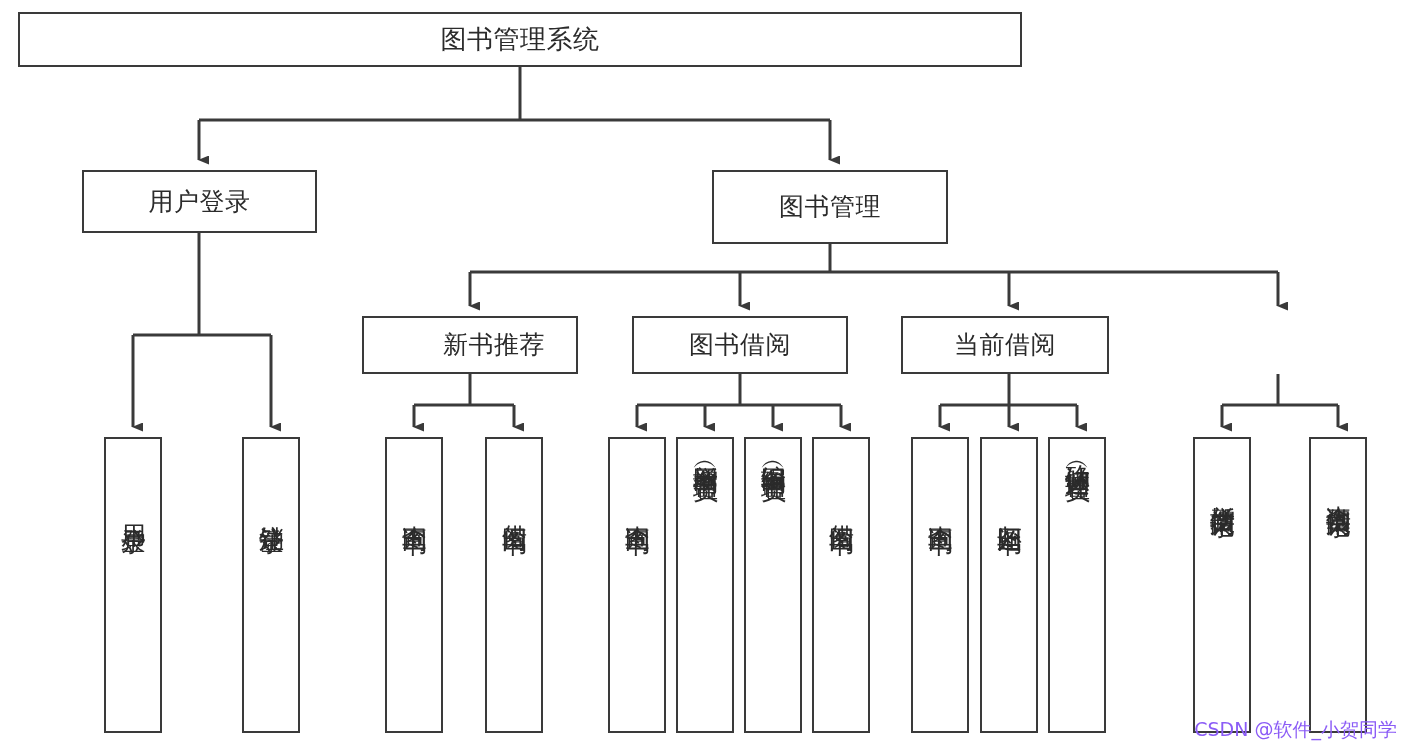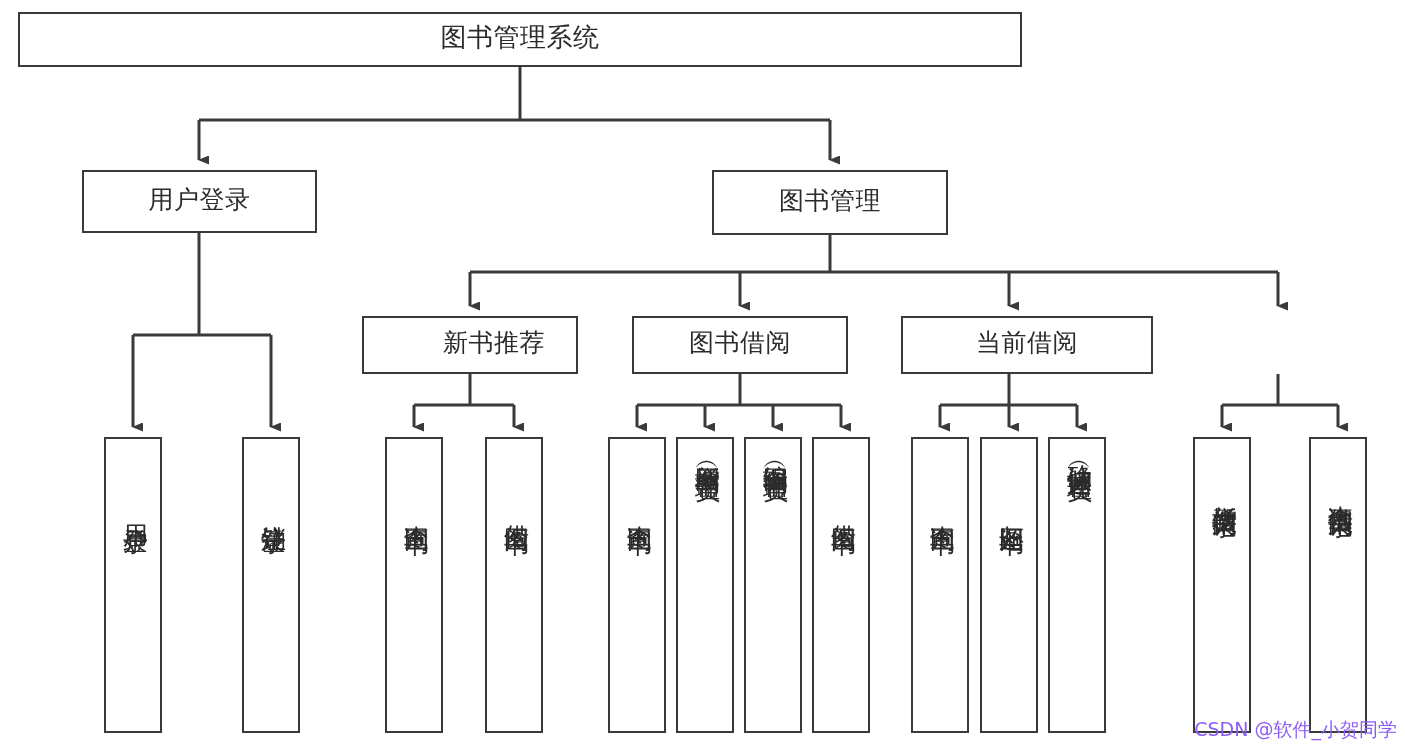--- a/index.html
+++ b/index.html
@@ -30,21 +30,20 @@
   .node {
     position: absolute;
     box-sizing: border-box;
     background: #ffffff;
     border: 2px solid #3a3a3a;
     display: flex;
     align-items: center;
     justify-content: center;
     color: #2b2b2b;
     z-index: 2;
-    font-family: Liberation Mono, monospace;
   }
   .node-label {
     display: block;
     line-height: 1.18;
     letter-spacing: 0.5px;
     white-space: nowrap;
     color: #2b2b2b;
   }
   .node.horizontal .node-label {
     font-size: 25px;
@@ -143,33 +142,33 @@
   </svg>
 
   <div class="node horizontal root" style="left:18px; top:12px; width:1004px; height:55px;">
     <span class="node-label">图书管理系统</span>
   </div>
 
   <div class="node horizontal" style="left:82px; top:170px; width:235px; height:63px;">
     <span class="node-label">用户登录</span>
   </div>
 
-  <div class="node horizontal" style="left:712px; top:170px; width:236px; height:65px;">
+  <div class="node horizontal" style="left:712px; top:170px; width:236px; height:74px;">
     <span class="node-label">图书管理</span>
   </div>
 
   <div class="node horizontal" style="left:362px; top:316px; width:216px; height:58px;padding-left:48px;">
     <span class="node-label">新书推荐</span>
   </div>
 
   <div class="node horizontal" style="left:632px; top:316px; width:216px; height:58px;">
     <span class="node-label">图书借阅</span>
   </div>
 
-  <div class="node horizontal" style="left:901px; top:316px; width:252px; height:58px;">
+  <div class="node horizontal" style="left:901px; top:316px; width:208px; height:58px;">
     <span class="node-label">当前借阅</span>
   </div>
 
 
   <div class="node vertical mid" style="left:104px; top:437px; width:58px; height:296px;">
     <span class="node-label">用户登录</span>
   </div>
 
   <div class="node vertical mid" style="left:242px; top:437px; width:58px; height:296px;">
     <span class="node-label">注销登录</span>

